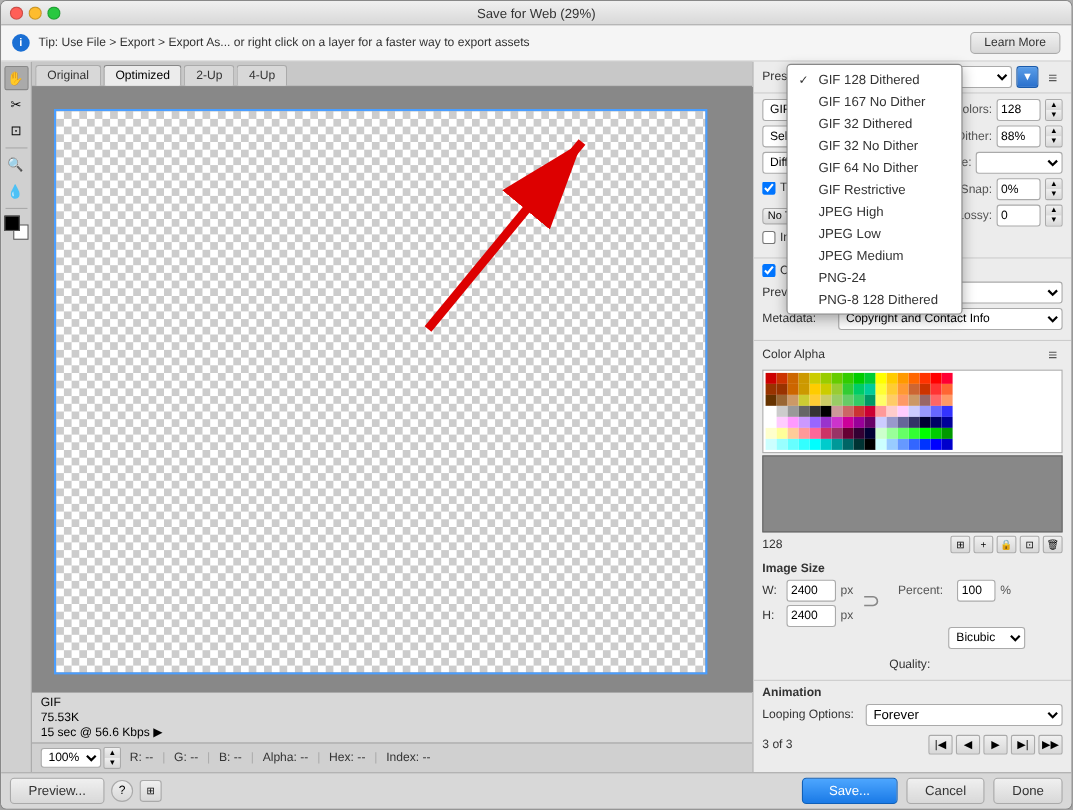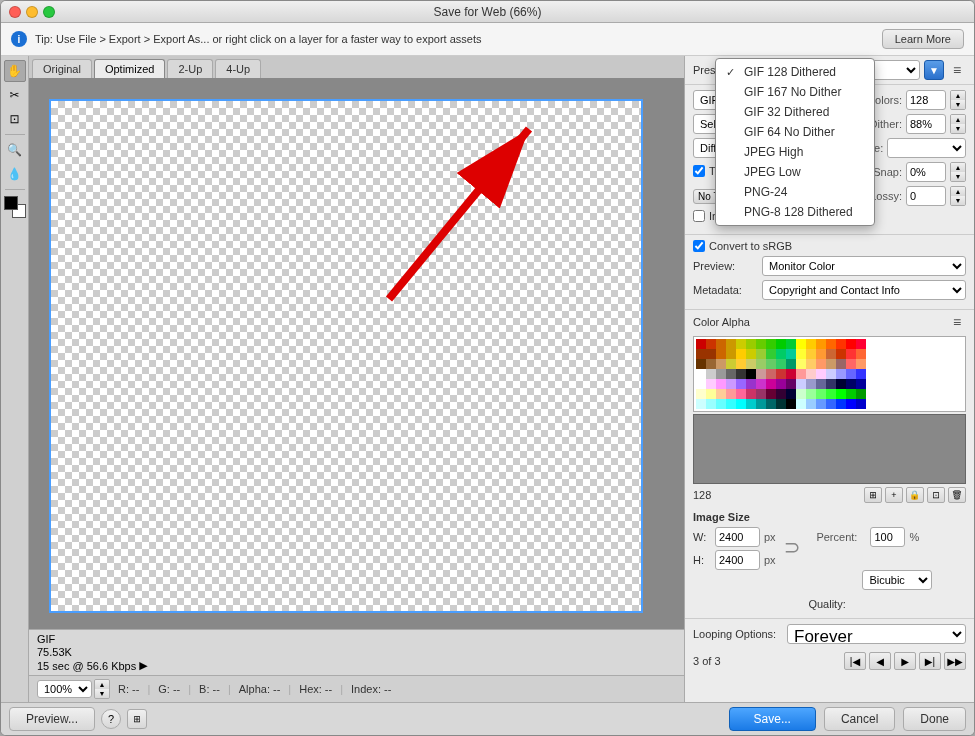--- a/index.html
+++ b/index.html
@@ -475,21 +475,21 @@
       background: white; padding: 1px 2px; height: 20px;
     }
 
     
     .anim-section {
       padding: 5px 8px;
     }
     .anim-row { display: flex; align-items: center; gap: 4px; }
     .anim-label { font-size: 11px; color: #333; width: 90px; }
     .anim-select {
-      flex: 1; font-size: 17px;
+      flex: 1; font-size: 12px;
       border: 1px solid #aaa; border-radius: 3px;
       background: white; padding: 1px 2px; height: 20px;
     }
 
     
     .playback-row {
       display: flex;
       align-items: center;
       justify-content: space-between;
       padding: 3px 8px;
@@ -538,21 +538,21 @@
 <body>
 
 <div class="window">
 
   <div class="titlebar">
     <div class="traffic-lights">
       <div class="tl tl-close"></div>
       <div class="tl tl-min"></div>
       <div class="tl tl-max"></div>
     </div>
-    <span class="titlebar-title">Save for Web (66%)</span>
+    <span class="titlebar-title">Save for Web (29%)</span>
   </div>
 
   <div class="tipbar">
     <div class="tip-icon">i</div>
     <span class="tip-text">Tip: Use File &gt; Export &gt; Export As...  or right click on a layer for a faster way to export assets</span>
     <button class="learn-more-btn">Learn More</button>
   </div>
 
   <div class="main-area">
 
@@ -924,20 +924,21 @@
                 <option>Bicubic</option>
                 <option>Bilinear</option>
                 <option>Nearest Neighbor</option>
               </select>
             </div>
           </div>
         </div>
       </div>
 
       <div class="anim-section">
+        <div class="section-title">Animation</div>
         <div class="anim-row">
           <span class="anim-label">Looping Options:</span>
           <select class="anim-select">
             <option>Once</option>
             <option selected="">Forever</option>
             <option>Other</option>
           </select>
         </div>
       </div>
 
@@ -967,18 +968,21 @@
       <button class="done-btn">Done</button>
     </div>
   </div>
 
 </div>
 
 <div class="dropdown-menu" id="dropdown-menu">
 <div class="dropdown-item checked">GIF 128 Dithered</div>
     <div class="dropdown-item">GIF 167 No Dither</div>
     <div class="dropdown-item">GIF 32 Dithered</div>
+    <div class="dropdown-item">GIF 32 No Dither</div>
     <div class="dropdown-item">GIF 64 No Dither</div>
+    <div class="dropdown-item">GIF Restrictive</div>
     <div class="dropdown-item">JPEG High</div>
     <div class="dropdown-item">JPEG Low</div>
+    <div class="dropdown-item">JPEG Medium</div>
     <div class="dropdown-item">PNG-24</div>
     <div class="dropdown-item">PNG-8 128 Dithered</div>
   </div>
 
 </body></html>

